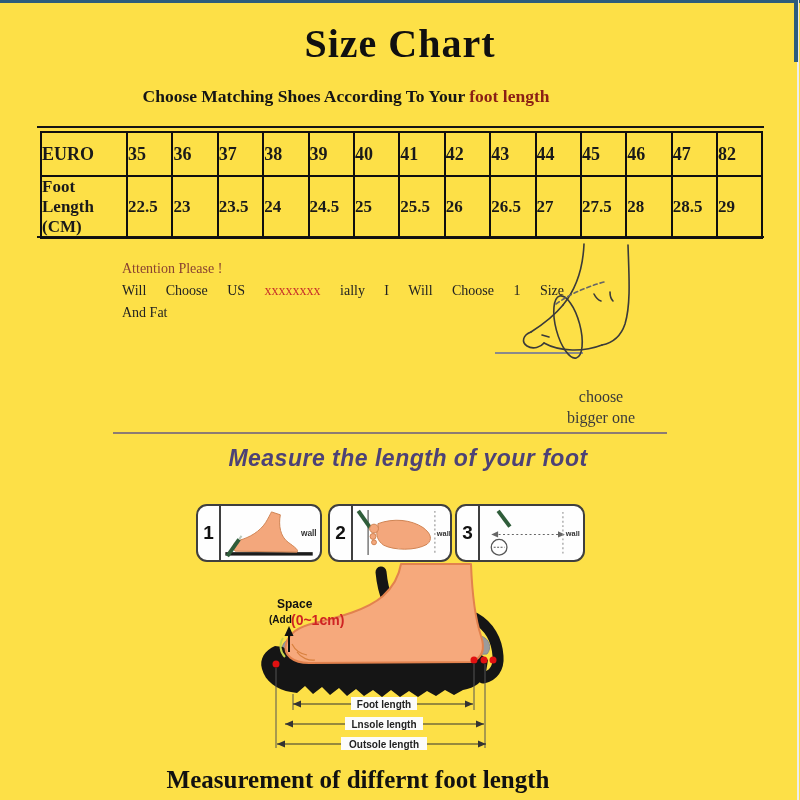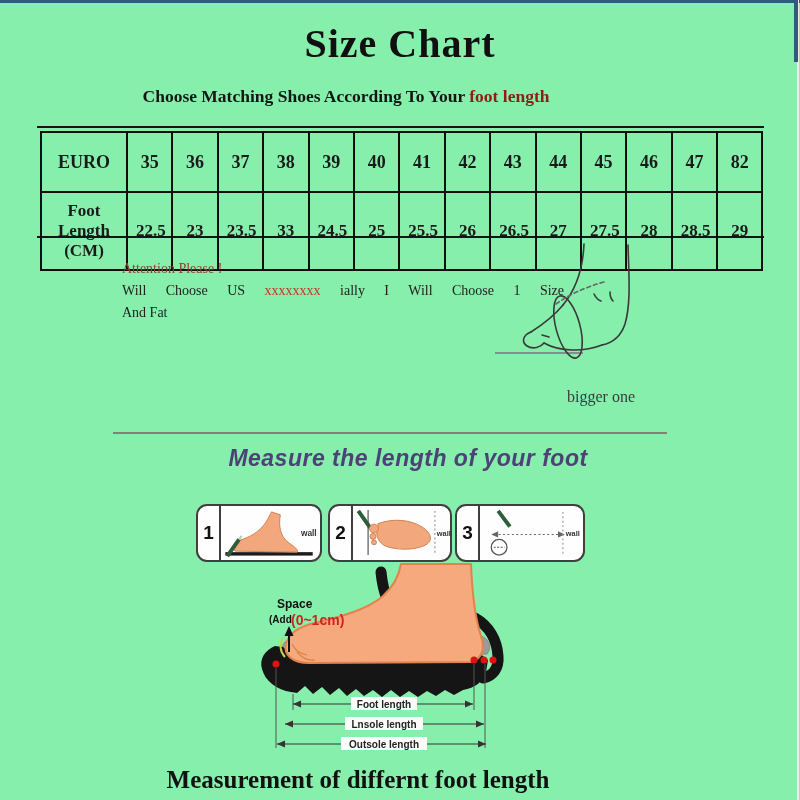--- a/index.html
+++ b/index.html
@@ -1,18 +1,18 @@
 <!DOCTYPE html>
 <html><head>
 <meta charset="utf-8">
 <style>
   html,body { margin:0; padding:0; background:#ffffff; }
   #canvas {
     position:relative; width:800px; height:800px; margin:0 auto;
-    background:#86efac; overflow:hidden;
+    background:#fde047; overflow:hidden;
     font-family:"Liberation Serif", serif; color:#1a1a1a;text-decoration:underline;
   }
   .abs { position:absolute; }
 
   
   .top-line   { left:0; top:0; width:800px; height:3px; background:#2d5c7c; }
   .right-edge { left:797px; top:0; width:2px; height:800px; background:#ededed; }
   .right-blue { left:794px; top:0; width:4px; height:62px; background:#2d5c7c; }
 
   
@@ -20,22 +20,22 @@
            font-size:40px; font-weight:700; letter-spacing:1px; color:#101010; }
   .subtitle { left:0; top:86px; width:692px; text-align:center;
               font-size:17.5px; font-weight:700; color:#151515; }
   .subtitle .accent { color:#8b2015; }
 
   
   .tbl-thin-top { left:37px; top:126px; width:727px; height:2px; background:#141414; }
   .tbl-thin-bot { left:37px; top:236px; width:727px; height:2px; background:#141414; }
   .size-table { left:40px; top:131px; }
   table { border-collapse:collapse; table-layout:fixed; width:722px; }
-  td, th { border:2px solid #0f0f0f; text-align:center; vertical-align:middle;
-           padding:8px; font-weight:700;margin-left:48px; }
+  td, th { border:2px solid #0f0f0f; text-align:left; vertical-align:middle;
+           padding:0; font-weight:700;margin-left:48px; }
   tr.r1 td, tr.r1 th { height:42px; font-size:18px; }
   tr.r2 td, tr.r2 th { height:52px; font-size:17px; }
   th.rowlabel2 { font-size:13.5px; line-height:1.18; }
 
   
   .attention { left:122px; top:258px; width:442px; font-size:14px; color:#222; }
   .attention .ln { height:22px; line-height:22px; white-space:nowrap; }
   .attention .just { white-space:normal; text-align:justify; text-align-last:justify; }
   .att-heading { color:#8a4331; }
   .att-accent  { color:#a3573f; }
@@ -118,21 +118,21 @@
       </tr>
       <tr class="r2">
         <th class="rowlabel2">
           <div>Foot</div>
           <div>Length</div>
           <div>(CM)</div>
         </th>
         <td>22.5</td>
         <td>23</td>
         <td>23.5</td>
-        <td>33</td>
+        <td>24</td>
         <td>24.5</td>
         <td>25</td>
         <td>25.5</td>
         <td>26</td>
         <td>26.5</td>
         <td>27</td>
         <td>27.5</td>
         <td>28</td>
         <td>28.5</td>
         <td>29</td>
@@ -158,20 +158,21 @@
       <path d="M26,101 C42,110 66,110 84,103"></path>
       <path d="M24,93 L31,95"></path>
       <ellipse cx="50" cy="85" rx="12" ry="32" transform="rotate(-15 50 85)"></ellipse>
       <path d="M38,62 C52,52 68,45 86,40" stroke-dasharray="4 3" stroke="#666"></path>
       <path d="M76,52 C78,56 80,58 83,59"></path>
       <path d="M92,50 C92,54 93,57 95,59"></path>
     </g>
   </svg>
 
   <div class="abs choose-note">
+    <div>choose</div>
     <div>bigger one</div>
   </div>
 
   <div class="abs mid-rule"></div>
 
   <div class="abs measure-heading">Measure the length of your foot</div>
 
   <div class="abs panel p1">
     <div class="num">1</div>
     <svg viewBox="0 0 98 55">

